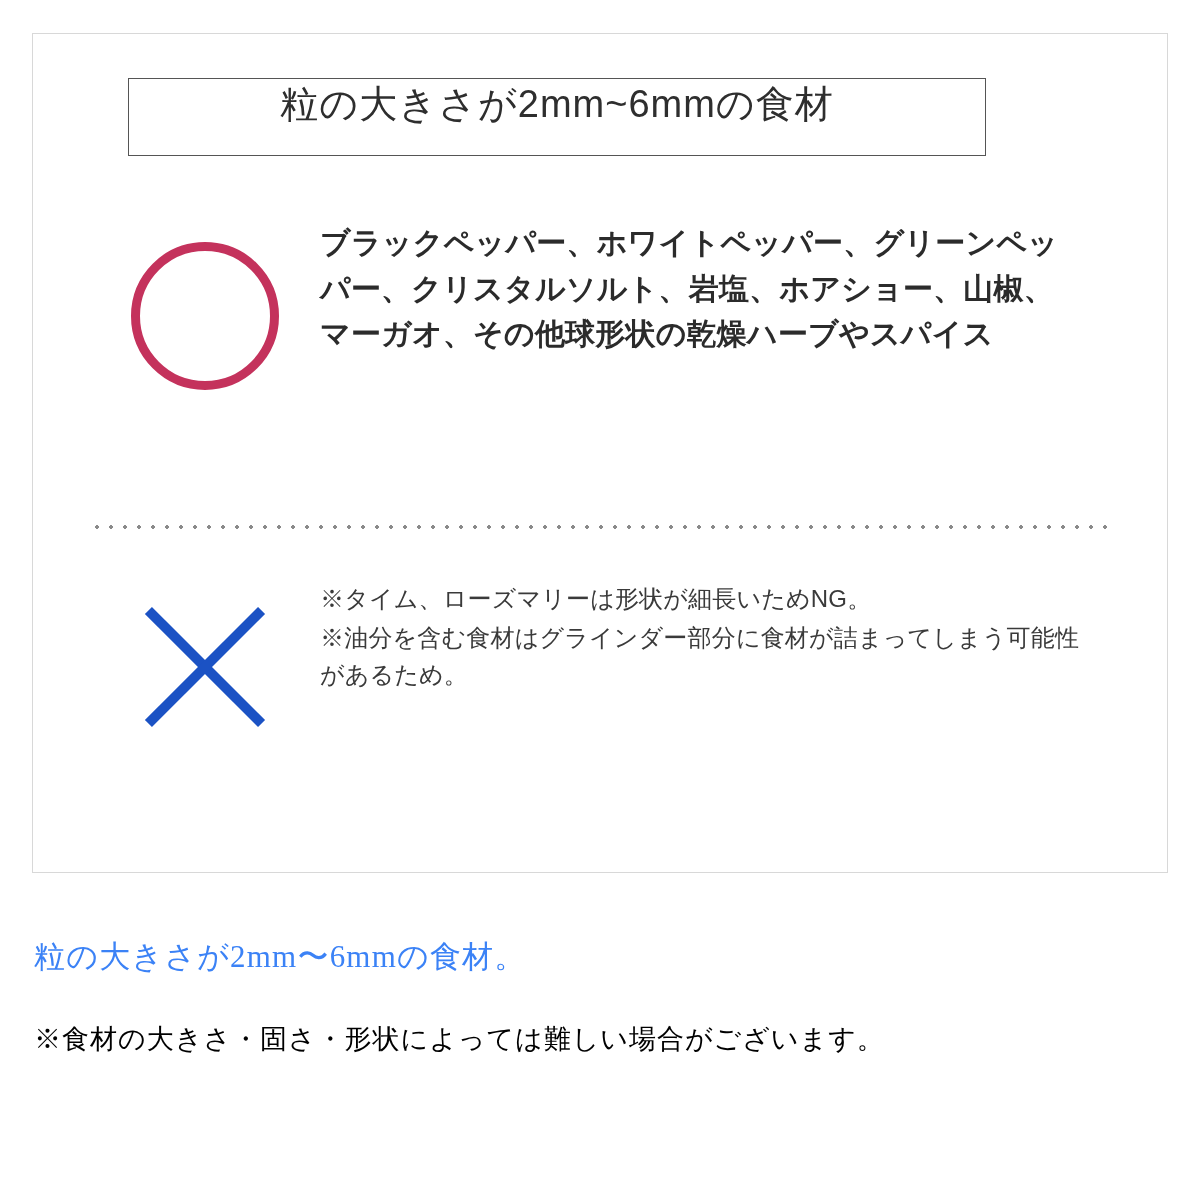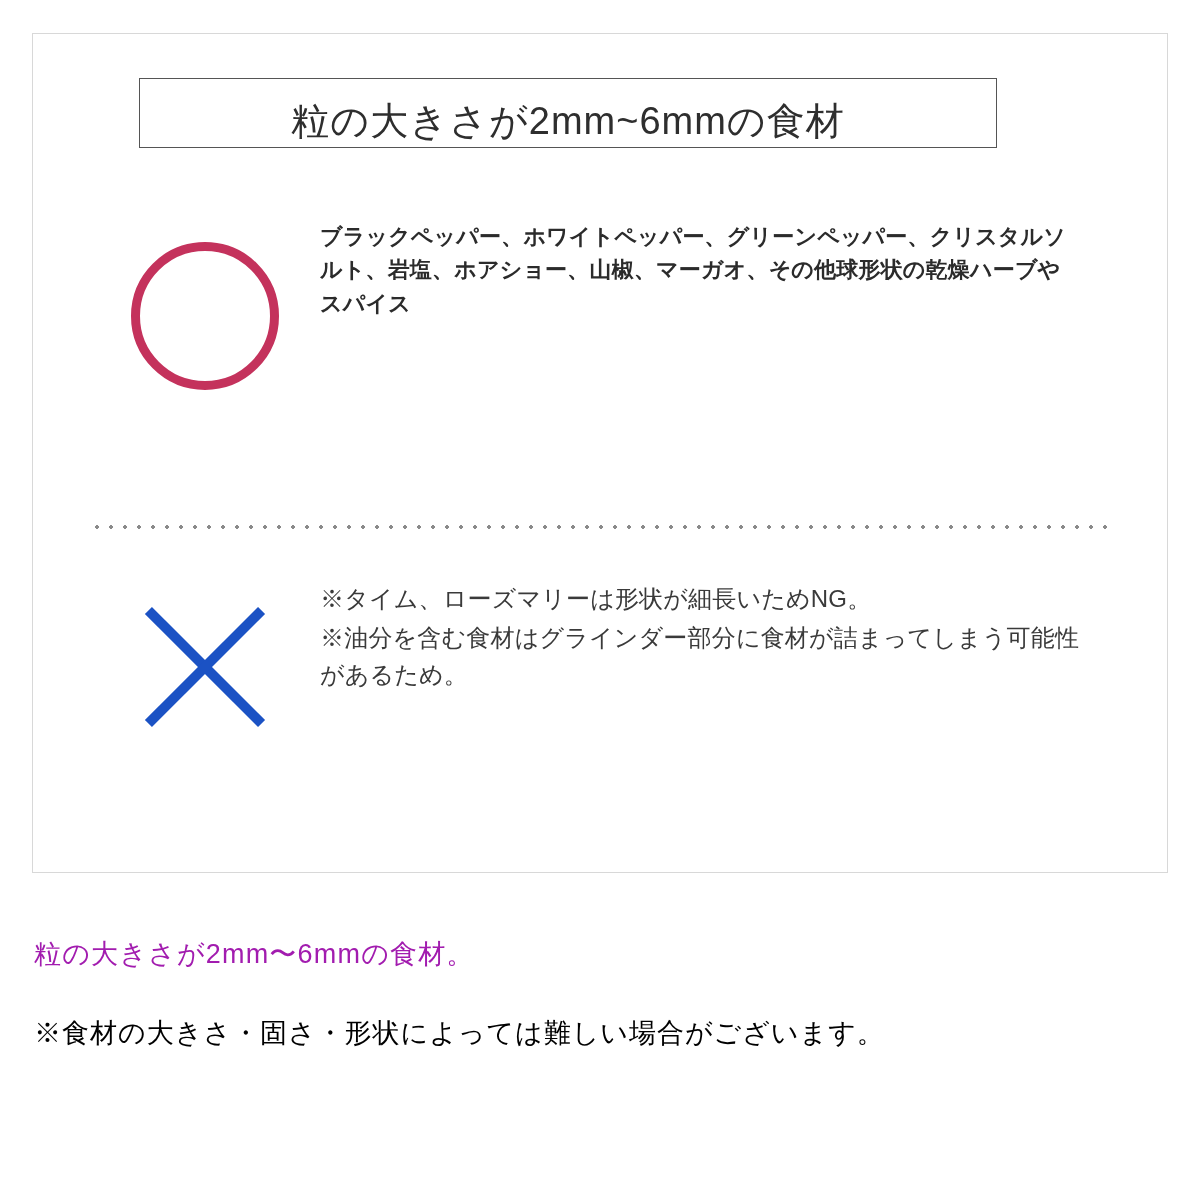--- a/index.html
+++ b/index.html
@@ -30,28 +30,28 @@
     top: 33px;
     width: 1136px;
     height: 840px;
     border: 1px solid #d8d8d8;
     box-sizing: border-box;
   }
 
   
   .title-box {
     position: absolute;
-    left: 139px;
+    left: 128px;
     top: 78px;
     width: 858px;
-    height: 70px;
+    height: 78px;
     border: 1px solid #555555;
     box-sizing: border-box;
     display: flex;
-    align-items: flex-end;
+    align-items: flex-start;
     justify-content: center;
   }
   .title-text {
     font-size: 38px;
     font-weight: 400;
     letter-spacing: 1px;
     color: #2e2e2e;
     font-family: "Liberation Sans", sans-serif;
     white-space: nowrap;
   }
@@ -97,21 +97,21 @@
   }
   .cross-mark span.a { transform: translate(-50%, -50%) rotate(45deg); }
   .cross-mark span.b { transform: translate(-50%, -50%) rotate(-45deg); }
 
   .text-col {
     flex: 1 1 auto;
     padding-right: 40px;
   }
 
   .heading {
-    font-size: 22px;
+    font-size: 30px;
     font-weight: bold;
     line-height: 1.52;
     color: #2b2b2b;
     letter-spacing: 0.2px;
   }
   .note {
     font-size: 24px;
     font-weight: 400;
     line-height: 1.55;
     color: #3a3a3a;
@@ -141,23 +141,23 @@
     width: 1130px;
   }
   .bottom-title {
     font-family: "Liberation Serif", serif;
     font-size: 46px;
     color: #3b3b3b;
     letter-spacing: 2px;
     line-height: 1.3;
   }
   .bottom-sub {
-    font-family: Liberation Sans, sans-serif;
-    font-size: 27px;
-    color: #a21caf;
+    font-family: Liberation Serif, serif;
+    font-size: 31px;
+    color: #3b82f6;
     letter-spacing: 1.2px;
     margin-top: 26px;
   }
   .bottom-notes {
     margin-top: 40px;
   }
   .bottom-note {
     font-family: "Liberation Serif", serif;
     font-size: 27px;
     color: #000000;

